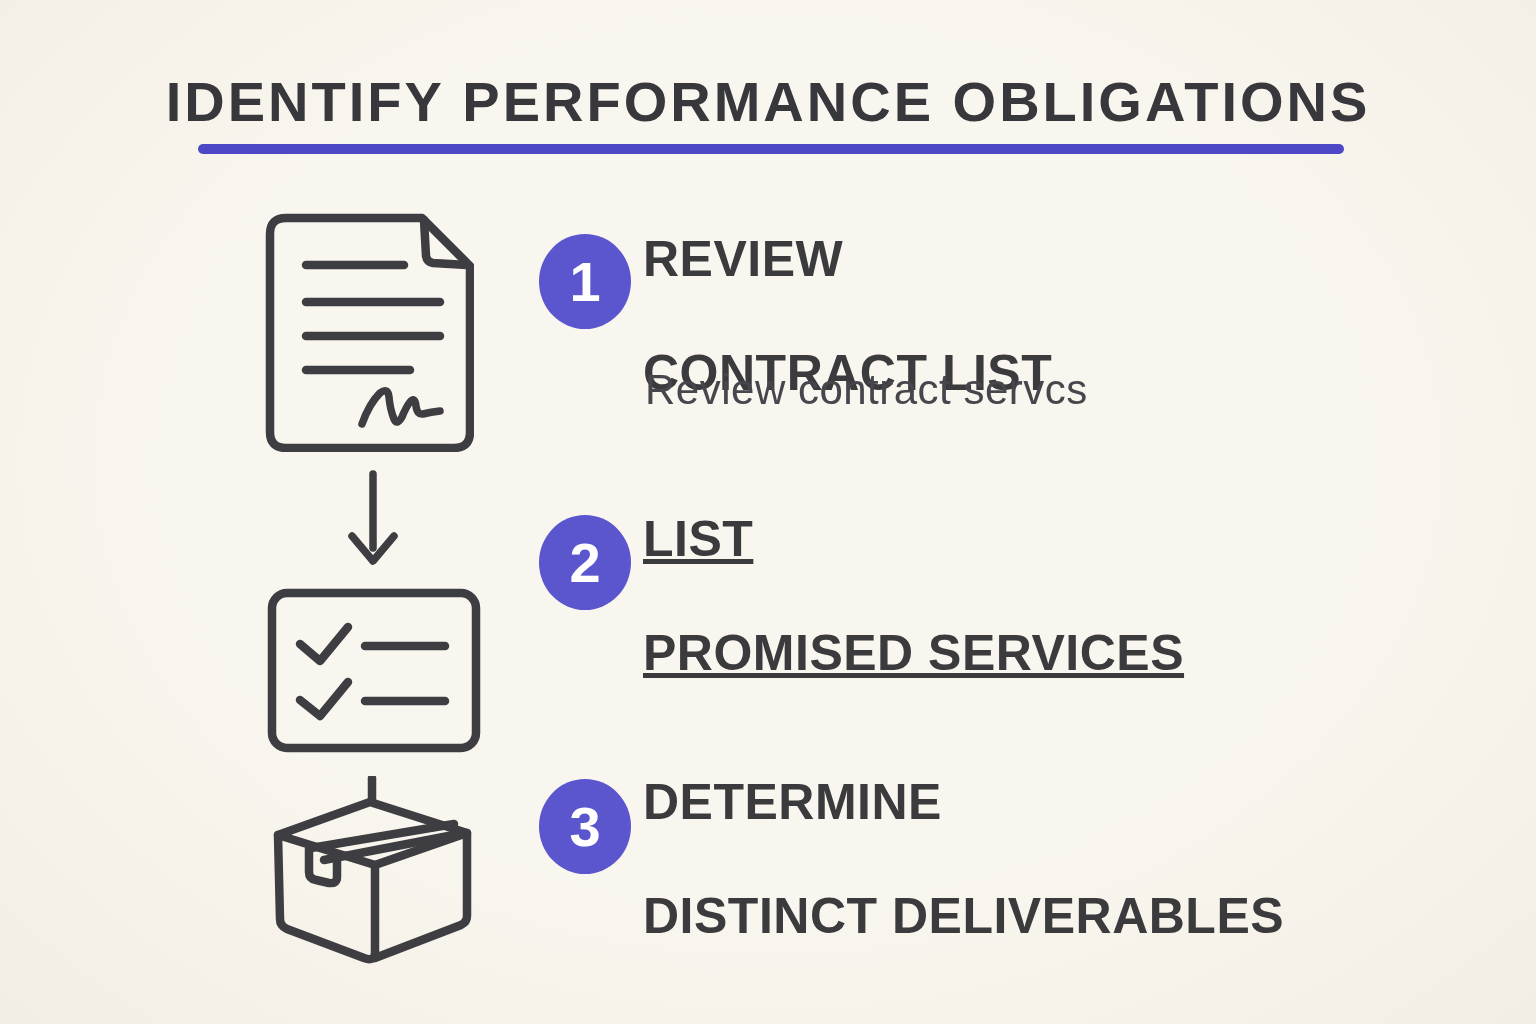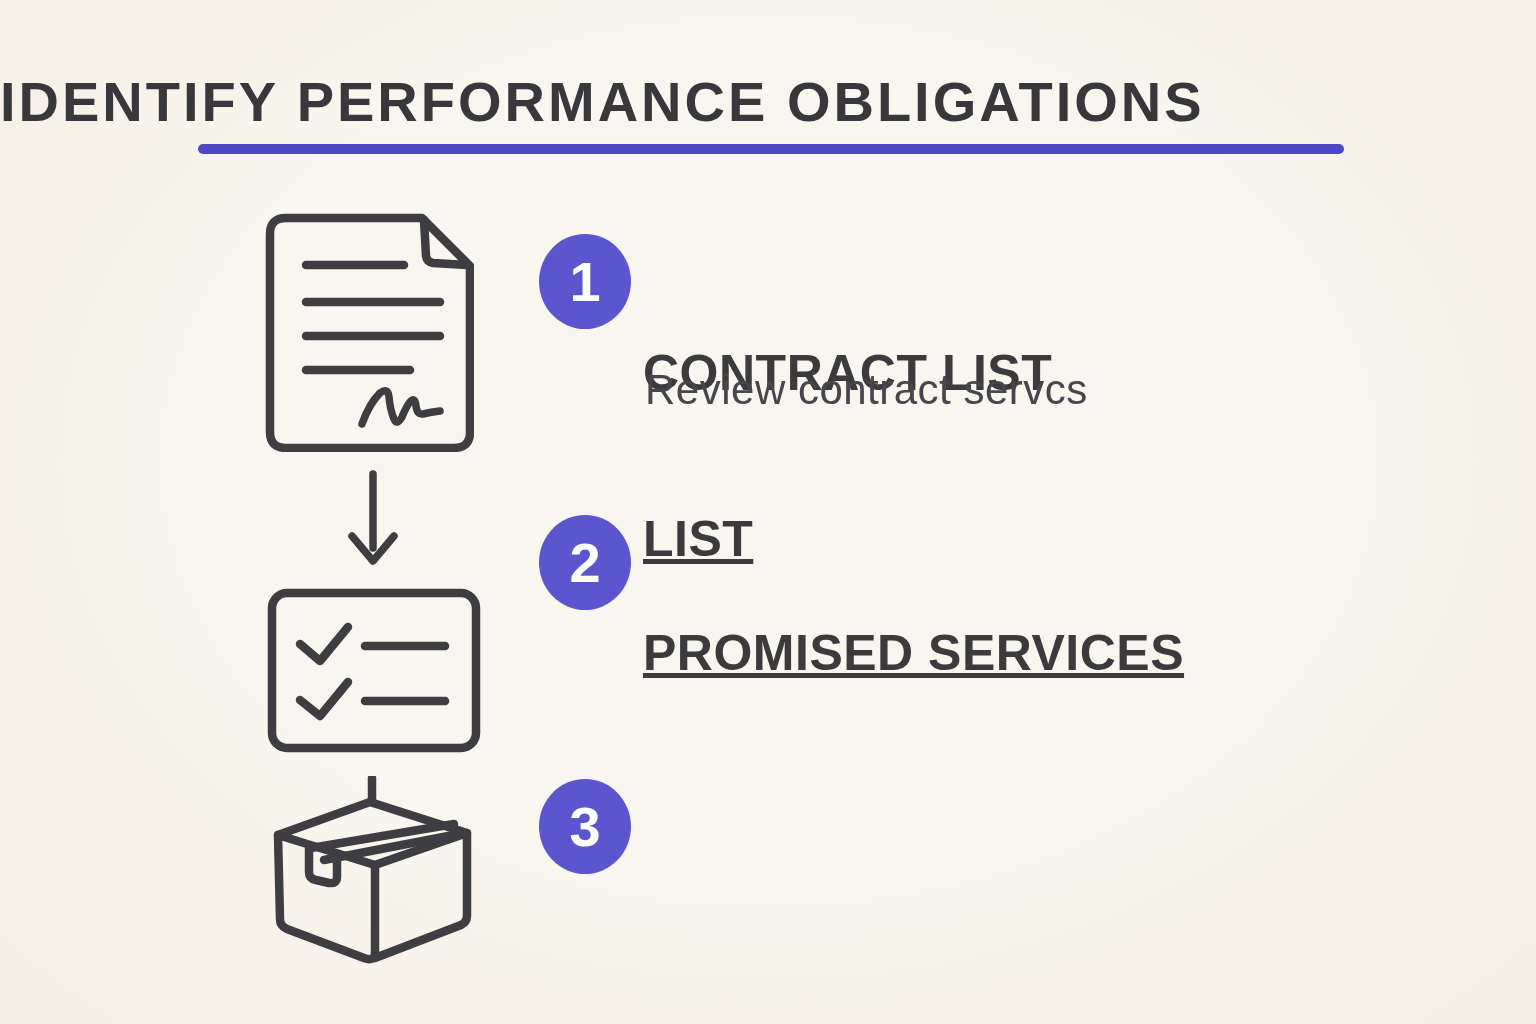--- a/index.html
+++ b/index.html
@@ -6,21 +6,21 @@
   body{
     width:1536px;height:1024px;overflow:hidden;position:relative;
     background:radial-gradient(ellipse at 50% 45%, #f9f6ef 55%, #f3eee3 100%);
     font-family:"Liberation Sans", sans-serif;
     -webkit-font-smoothing:antialiased;
   }
   .stage{position:absolute;inset:0;}
 
   .title{
     position:absolute;left:0;right:0;top:72px;
-    text-align:left;
+    text-align:center;
     font-weight:bold;font-size:56px;line-height:60px;
     letter-spacing:3px;color:#38373c;
   }
   .title-underline{
     position:absolute;left:198px;top:144px;width:1146px;height:10px;
     background:#4c48c6;border-radius:6px;
   }
 
   .icon{position:absolute;}
   .icon svg{display:block;}
@@ -103,29 +103,32 @@
       <path class="stroke" d="M207,57 L207,140 Q207,146 201,149 L115,182"></path>
       <path class="stroke" d="M51,72 L194,48"></path>
       <path class="stroke" d="M64,84 L204,57"></path>
       <path class="stroke" d="M49,73 L49,96 Q49,103 56,104 L69,107 Q77,108 77,101 L77,81"></path>
     </svg>
   </div>
 
   <div class="step-num num1">
     <span>1</span>
   </div>
-  <div class="step-heading h1"><br>
+  <div class="step-heading h1"><span>REVIEW</span><br>
     <span>CONTRACT LIST</span>
   </div>
   <div class="step-sub s1">Review contract servcs</div>
 
   <div class="step-num num2">
     <span>2</span>
   </div>
   <div class="step-heading h2"><span>LIST</span><br>
     <span>PROMISED SERVICES</span>
   </div>
 
   <div class="step-num num3">
     <span>3</span>
   </div>
+  <div class="step-heading h3"><span>DETERMINE</span><br>
+    <span>DISTINCT DELIVERABLES</span>
+  </div>
 
 </div>
 
 </body></html>

